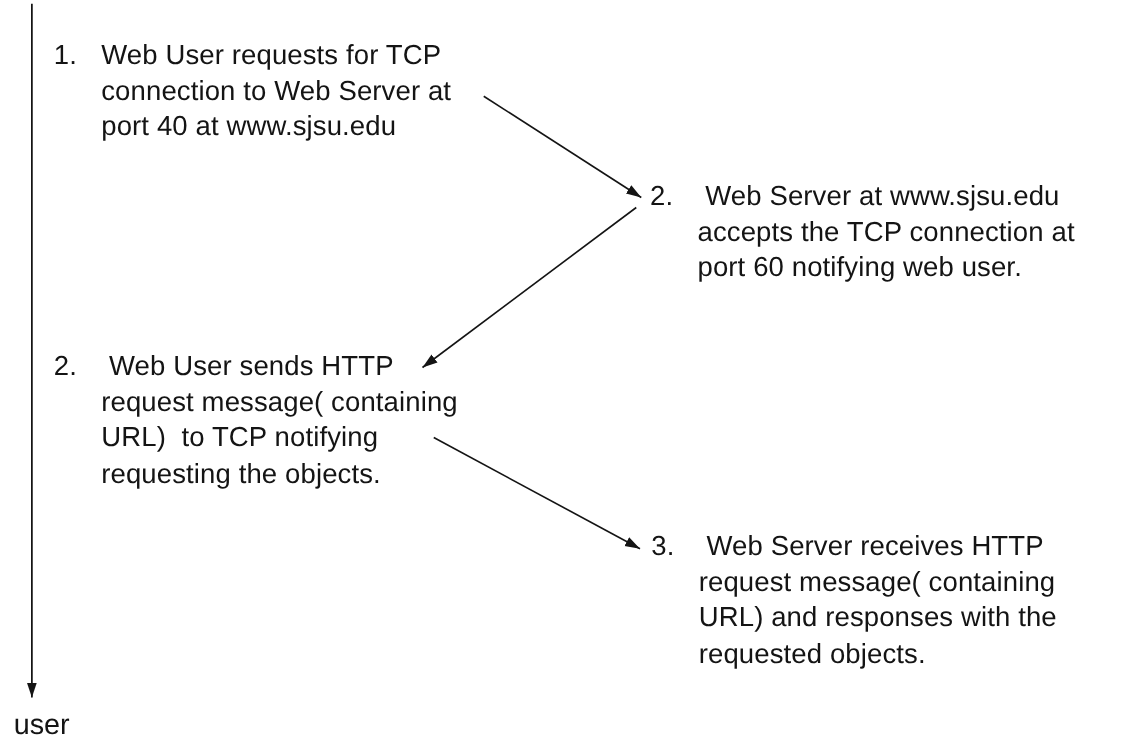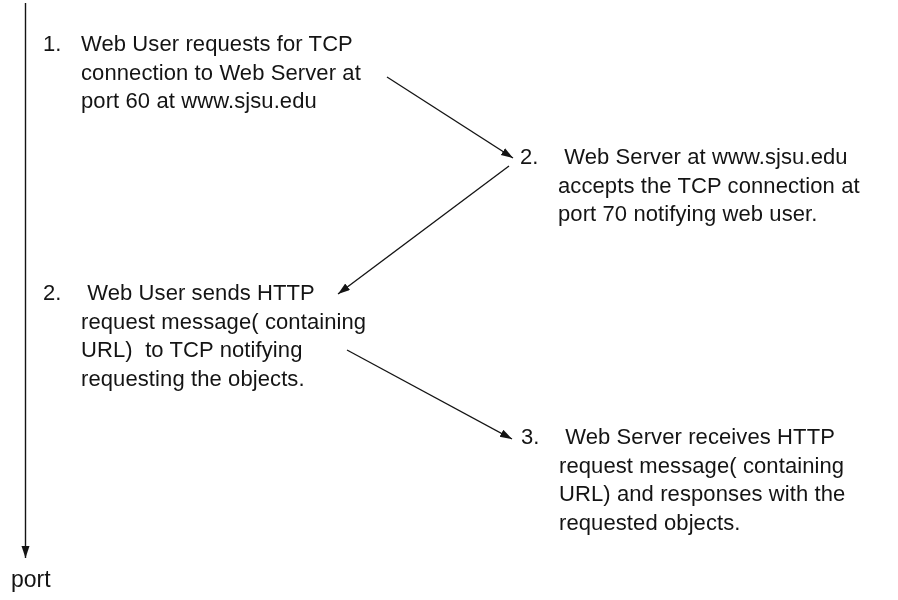--- a/index.html
+++ b/index.html
@@ -71,41 +71,41 @@
 
     <line x1="509" y1="166" x2="338" y2="294" stroke="#141414" stroke-width="1.3" marker-end="url(#ah)"></line>
 
     <line x1="347" y1="350" x2="512" y2="439" stroke="#141414" stroke-width="1.3" marker-end="url(#ah)"></line>
   </svg>
 
   <div class="event event-1">
     <span class="num">1.</span>
     <div class="txt">Web User requests for TCP
 connection to Web Server at
-port 60 at www.sjsu.edu</div>
+port 40 at www.sjsu.edu</div>
   </div>
 
   <div class="event event-2">
     <span class="num">2.</span>
     <div class="txt"> Web Server at www.sjsu.edu
 accepts the TCP connection at
-port 70 notifying web user.</div>
+port 60 notifying web user.</div>
   </div>
 
   <div class="event event-3">
     <span class="num">2.</span>
     <div class="txt"> Web User sends HTTP
 request message( containing
 URL)  to TCP notifying
 requesting the objects.</div>
   </div>
 
   <div class="event event-4">
     <span class="num">3.</span>
     <div class="txt"> Web Server receives HTTP
 request message( containing
 URL) and responses with the
 requested objects.</div>
   </div>
 
-  <div class="time-label">port</div>
+  <div class="time-label">user</div>
 
 </div>
 
 </body></html>

